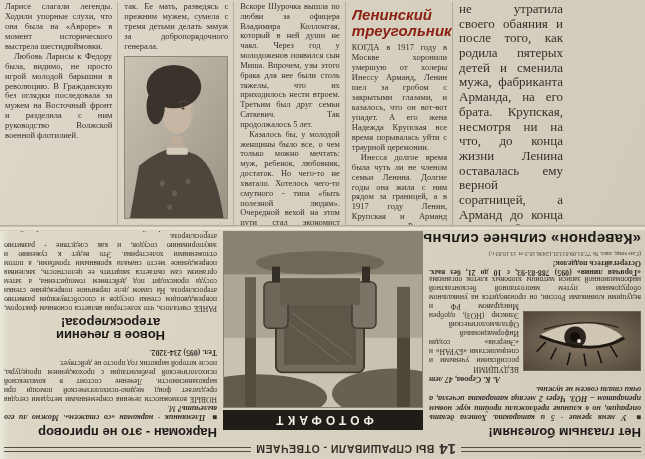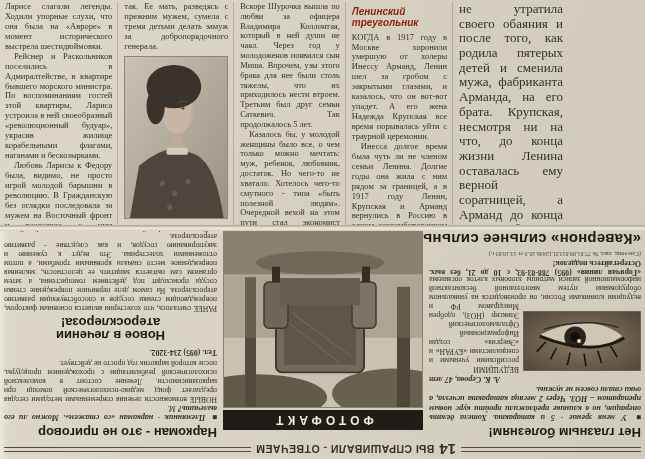--- a/index.html
+++ b/index.html
@@ -9,21 +9,21 @@
 
   
   .top { position:absolute; top:0; left:0; width:571px; height:226px; display:flex; gap:6px; padding:2px 3px 0 5px; }
   .col { overflow:hidden; border-right:1px solid rgba(115,105,90,.35); padding-right:5px; }
   .col:last-child { border-right:none; }
   .c1{width:131px}.c2{width:127px}.c3{width:122px}.c4{width:117px}.c5{width:126px}
   .p { font-size:8.5px; line-height:1.17; text-align:justify; }
   .c3 .p{font-size:8.4px;} .c5 .p{font-size:13px; line-height:1.13;}
   .ind { text-indent:9px; }
   .lenin-h { font-family:"Liberation Sans",sans-serif; font-weight:700; font-style:italic;
-             font-size:10px; line-height:1.08; color:#8c2012; margin:5px 0 4px; }
+             font-size:15px; line-height:1.08; color:#8c2012; margin:5px 0 4px; }
   .bold { font-weight:400; }
   .portrait { margin-top:4px; width:100%; height:163px; border:1px solid #8f8775; background:#b5aea0; }
   .portrait svg,.ffphoto svg,.eyeimg svg { display:block; width:100%; height:100%; }
   .byline { margin-top:10px; text-align:right; font-weight:700; font-size:10px; }
   .aph-banner { margin:5px 2px 3px 0; background:#221d18; color:#f2eee4; font-family:"Liberation Sans",sans-serif;
                 font-weight:700; font-style:italic; font-size:12px; letter-spacing:1px;
                 padding:3px 6px 4px 9px; transform:skewX(-6deg); }
   .aph-banner::first-letter { font-size:18px; }
   .aph-text { font-weight:700; font-style:italic; font-size:12.5px; line-height:1.2; text-align:left;
               margin:3px 2px 2px; color:#2c2823; }
@@ -64,21 +64,20 @@
 </style>
 </head>
 <body>
 
 <div class="scan">
 
   <div class="top">
 
     <div class="col c1">
       <p class="p">Ларисе слагали легенды. Ходили упорные слухи, что она была на «Авроре» в момент исторического выстрела шестидюймовки.</p>
-      <p class="p ind">Рейснер и Раскольников поселились в Адмиралтействе, в квартире бывшего морского министра. По воспоминаниям гостей этой квартиры, Лариса устроила в ней своеобразный «революционный будуар», украсив жилище корабельными флагами, наганами и бескозырками.</p>
       <p class="p ind">Любовь Ларисы к Федору была, видимо, не просто игрой молодой барышни в революцию. В Гражданскую без оглядки последовала за мужем на Восточный фронт и разделила с ним руководство Волжской военной флотилией.</p>
     </div>
 
     <div class="col c2">
       <p class="p">так. Ее мать, разведясь с прежним мужем, сумела с тремя детьми делать замуж за добропорядочного генерала.</p>
       <div class="portrait">
         <svg viewBox="0 0 123 163" preserveAspectRatio="none" aria-hidden="true">
           <defs>
             <linearGradient id="pbg" x1="0" y1="0" x2="1" y2="1">
               <stop offset="0" stop-color="#c9c3b5"></stop>

